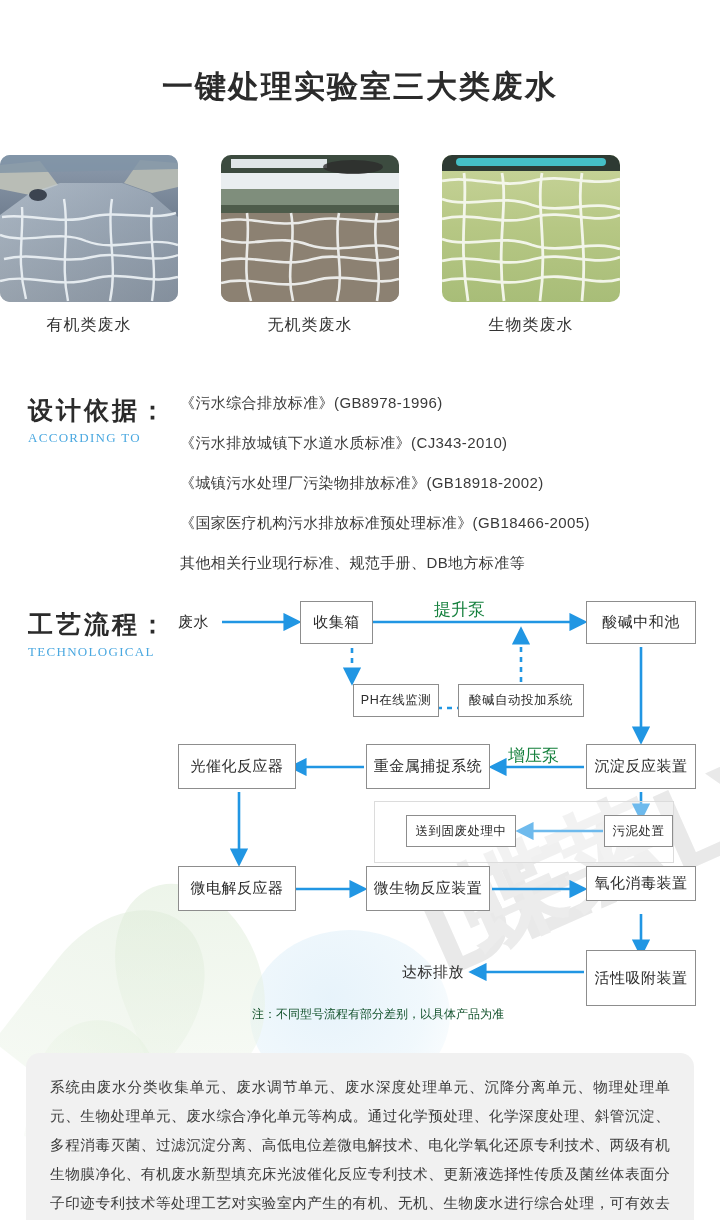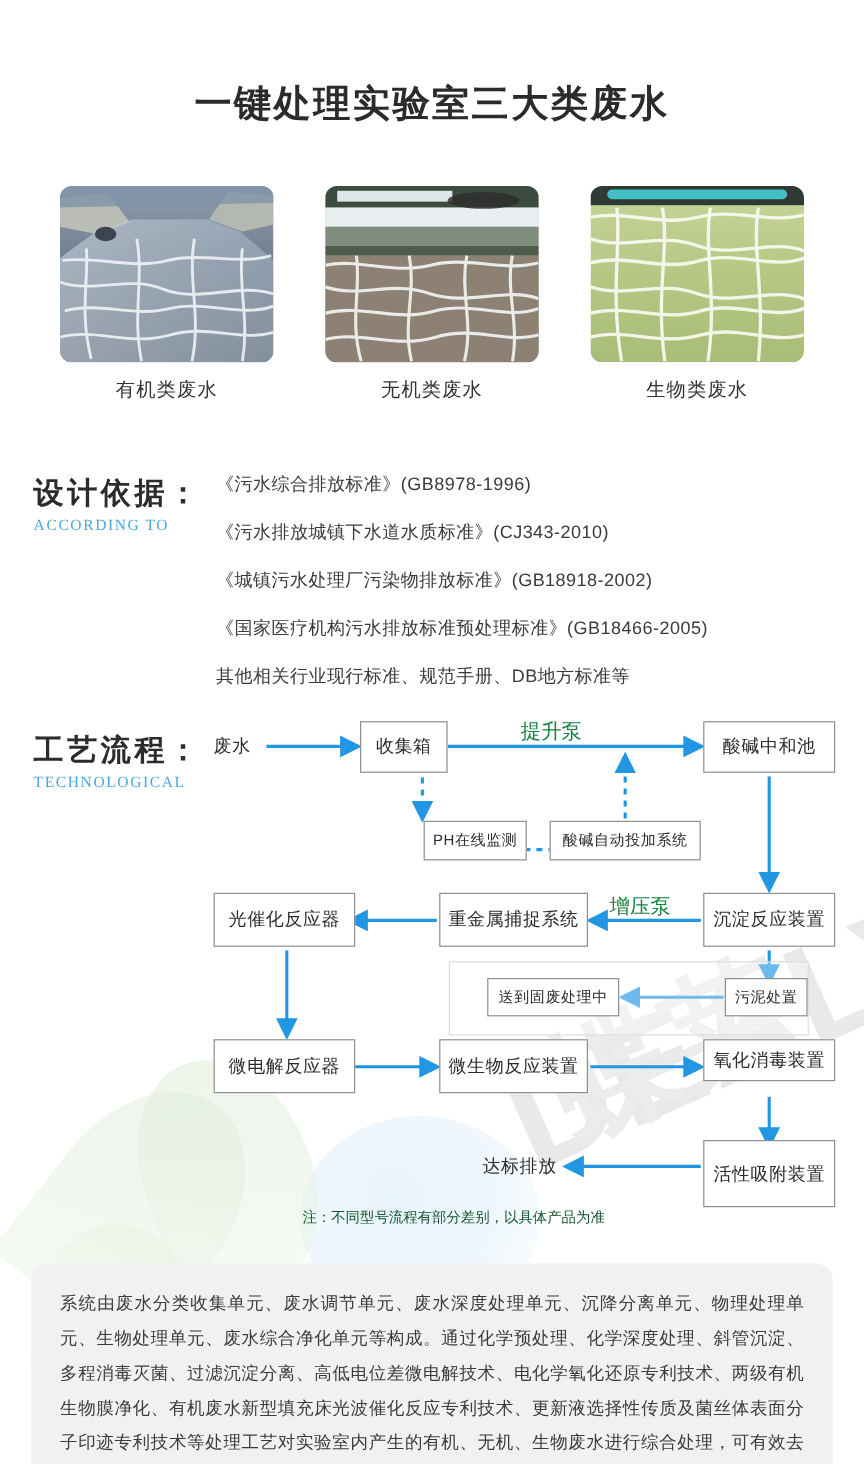--- a/index.html
+++ b/index.html
@@ -53,21 +53,20 @@
     font-size: 31px;
     font-weight: 700;
     color: #2b2b2b;
     letter-spacing: 2px;
     padding-top: 66px;
   }
 
   
   .photo-row {
     display: flex;
-    justify-content: center;
     gap: 43px;
     margin-top: 47px;
   }
   .photo-cell { width: 178px; }
   .photo {
     width: 178px; height: 147px;
     border-radius: 10px;
     overflow: hidden;
     position: relative;
   }

